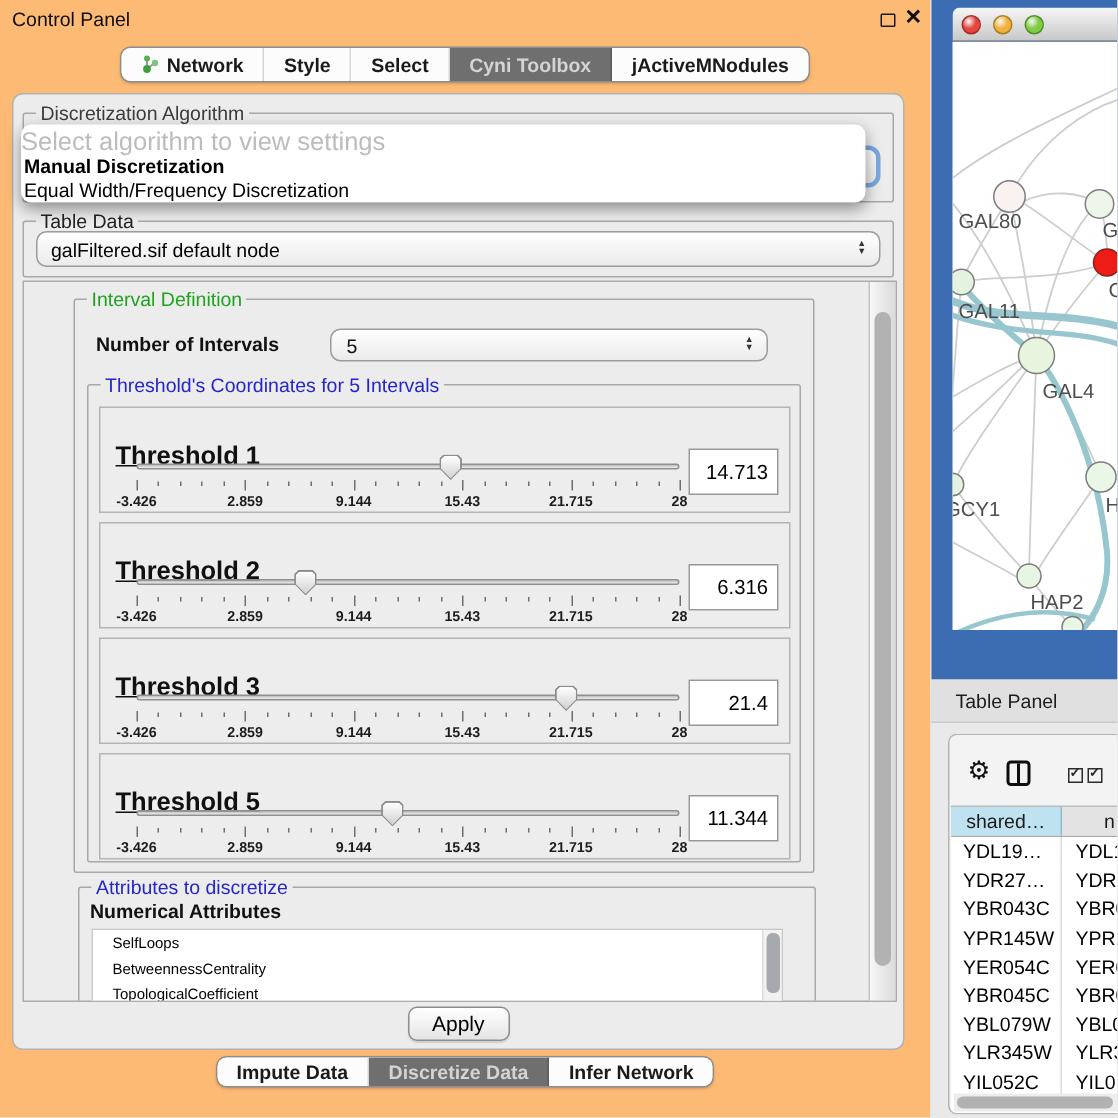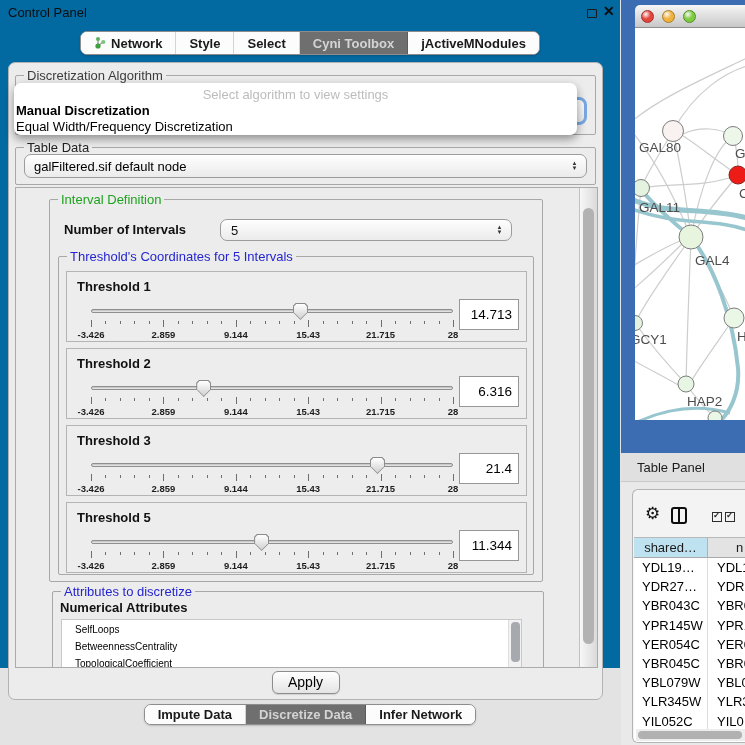--- a/index.html
+++ b/index.html
@@ -1,20 +1,20 @@
 <!DOCTYPE html>
 <html><head>
 <meta charset="utf-8">
 <style>
   * { margin:0; padding:0; box-sizing:border-box; }
   html,body { width:745px; height:745px; overflow:hidden; }
   body { position:relative; background:#e3e3e3; font-family:"Liberation Sans",sans-serif; color:#111; }
 
   
-  .cp { position:absolute; left:0; top:0; width:620px; height:668px; background:#0369a1; }
+  .cp { position:absolute; left:0; top:0; width:620px; height:745px; background:#fdba74; }
   .cp-title { position:absolute; left:8px; top:5px; font-size:13px; color:#0d0d0d; }
   .float-btn { position:absolute; left:587px; top:9px; width:10px; height:9px; border:1.5px solid #1a1a1a; border-radius:1px; background:transparent; }
   .close-btn { position:absolute; left:603px; top:3px; font-size:14px; font-weight:bold; color:#0d0d0d; }
 
   .seg-row { position:absolute; left:0; width:620px; display:flex; justify-content:center; }
   .seg { display:flex; border:1px solid #8d8d8d; border-radius:7px; overflow:hidden; background:#fcfcfc; height:24px; box-shadow:0 1px 2px rgba(0,0,0,.18); }
   .seg-item { display:flex; align-items:center; gap:5px; padding:0 13px; font-size:13px; font-weight:bold; color:#1a1a1a; background:#fcfcfc; border-right:1px solid #d4d4d4; white-space:nowrap; }
   .seg-item:last-child { border-right:none; }
   .seg-item.selected { background:#6f6f6f; color:#d4d4d4; border-right-color:#5c5c5c; }
   .top-tabs { top:31px; }
@@ -25,21 +25,21 @@
 
   .group { position:absolute; border:1px solid #a8a8a8; border-radius:2px; }
   .group-title { position:absolute; top:-8px; left:8px; background:#ececec; padding:0 3px; font-size:13px; white-space:nowrap; }
 
   .algo-group { left:6px; top:12px; width:581px; height:60px; }
   .algo-group .group-title { color:#3c3c3c; }
   .algo-combo-partial { position:absolute; right:8px; top:21px; width:120px; height:28px; border:3px solid #79a8e2; border-radius:8px; background:linear-gradient(#fdfdfd,#e9e9e9); }
   .algo-combo-partial .spin { position:absolute; right:5px; top:4px; }
 
   .algo-popup { position:absolute; left:14px; top:83px; width:563px; height:52px; background:#ffffff; border-radius:7px; box-shadow:0 4px 10px rgba(0,0,0,.40); z-index:40; padding-top:4px; }
-  .popup-hint { text-align:center; color:#bcbcbc; font-size:13px; height:16px; line-height:15px; }
+  .popup-hint { color:#bcbcbc; font-size:17px; height:16px; line-height:15px; }
   .popup-item { font-size:13px; color:#000; padding-left:2px; height:16px; line-height:15px; }
   .popup-item.bold { font-weight:bold; }
 
   .tabledata-group { left:6px; top:84px; width:581px; height:38px; }
   .tabledata-group .group-title { color:#222; }
   .big-combo { position:absolute; left:8px; top:6px; right:8px; height:24px; border:1px solid #9c9c9c; border-radius:7px; background:linear-gradient(#fefefe,#ebebeb); font-size:13px; line-height:23px; padding-left:9px; color:#000; }
   .spin { display:inline-block; width:9px; font-size:6px; line-height:5px; color:#333; text-align:center; }
   .big-combo .spin { position:absolute; right:7px; top:6px; }
 
   .viewport { position:absolute; left:6px; top:124px; width:583px; height:481px; border:1px solid #ababab; background:#ececec; overflow:hidden; }
@@ -49,21 +49,21 @@
   .interval-group { left:33px; top:11px; width:494px; height:383px; }
   .interval-group > .group-title { color:#1ea31e; }
   .num-label { position:absolute; left:14px; top:22px; font-size:13px; font-weight:bold; }
   .num-combo { position:absolute; left:170px; top:19px; width:292px; height:22px; border:1px solid #9c9c9c; border-radius:7px; background:linear-gradient(#fefefe,#ebebeb); font-size:13px; line-height:21px; padding-left:10px; }
   .num-combo .spin { position:absolute; right:7px; top:5px; }
 
   .thresh-group { left:8px; top:56px; width:476px; height:319px; }
   .thresh-group > .group-title { color:#2525cf; }
 
   .tpanel { position:absolute; left:7px; width:461px; height:71px; border:1px solid #b4b4b4; background:#ededed; }
-  .tlabel { position:absolute; left:10px; top:7px; font-size:13px; font-weight:bold; }
+  .tlabel { position:absolute; left:10px; top:22px; font-size:17px; font-weight:bold;text-decoration:underline; }
   .slider-zone { position:absolute; left:24px; top:30px; width:362px; height:36px; }
   .track { position:absolute; left:0; right:0; top:7px; height:4px; border-radius:3px; border:1px solid #8f8f8f; background:linear-gradient(#bdbdbd,#ededed); }
   .handle { position:absolute; top:1px; width:15px; height:17px; margin-left:-7px; background:#8b8b8b; clip-path:polygon(18% 0,82% 0,100% 16%,100% 55%,50% 100%,0 55%,0 16%); }
   .handle i { position:absolute; left:1px; top:1px; width:13px; height:15px; display:block; background:linear-gradient(#ffffff,#d0d0d0); clip-path:polygon(18% 0,82% 0,100% 16%,100% 55%,50% 100%,0 55%,0 16%); }
   .ticks { position:absolute; left:0; right:0; top:18px; height:8px; }
   .tick { position:absolute; width:1px; background:#6e6e6e; top:1px; height:3px; }
   .tick.major { height:7px; top:0; }
   .tick-labels { position:absolute; left:0; right:0; top:27px; height:10px; }
   .tick-labels span { position:absolute; transform:translateX(-50%); font-size:9.5px; font-weight:bold; color:#1d1d1d; white-space:nowrap; }
   .value-box { position:absolute; right:7px; top:27px; width:60px; height:31px; background:#fff; border:1px solid #979797; font-size:13.5px; line-height:29px; text-align:right; padding-right:6px; color:#000; }

